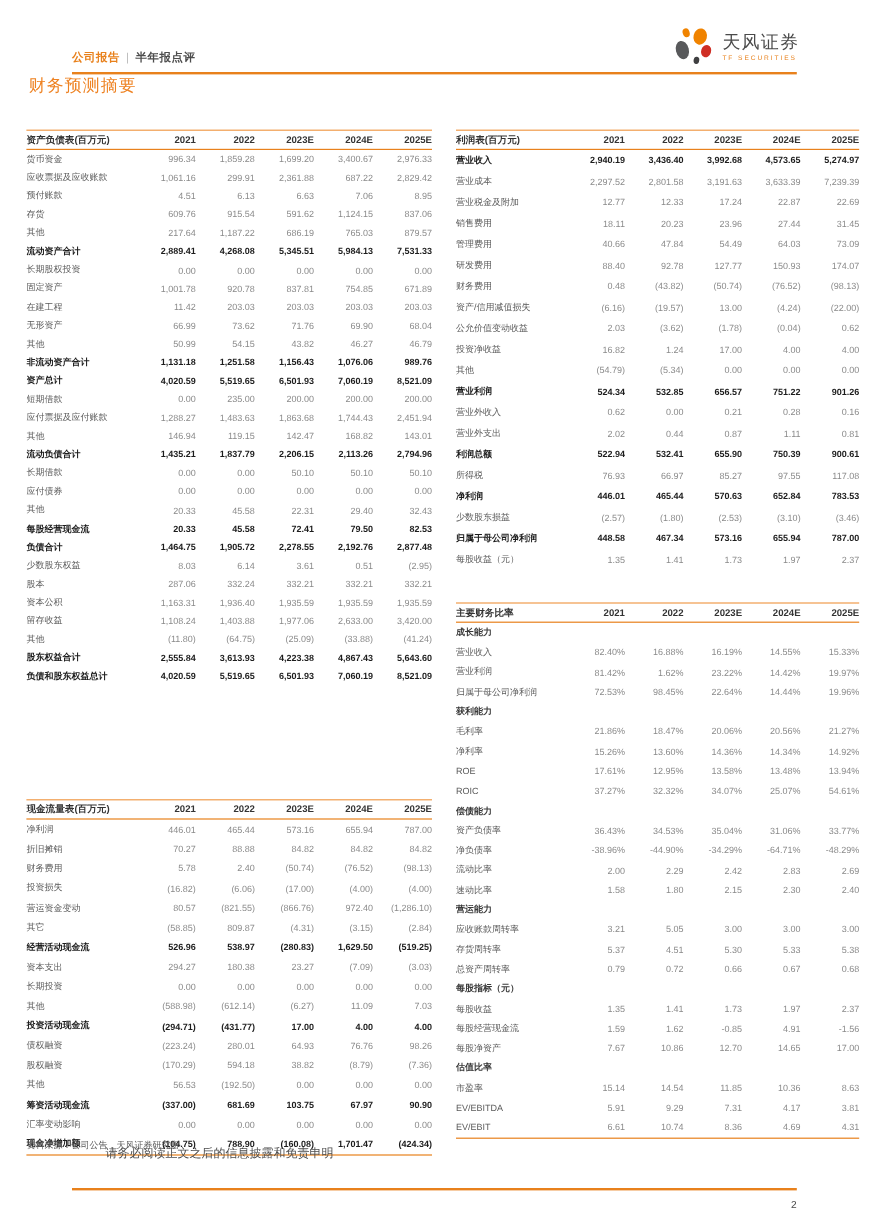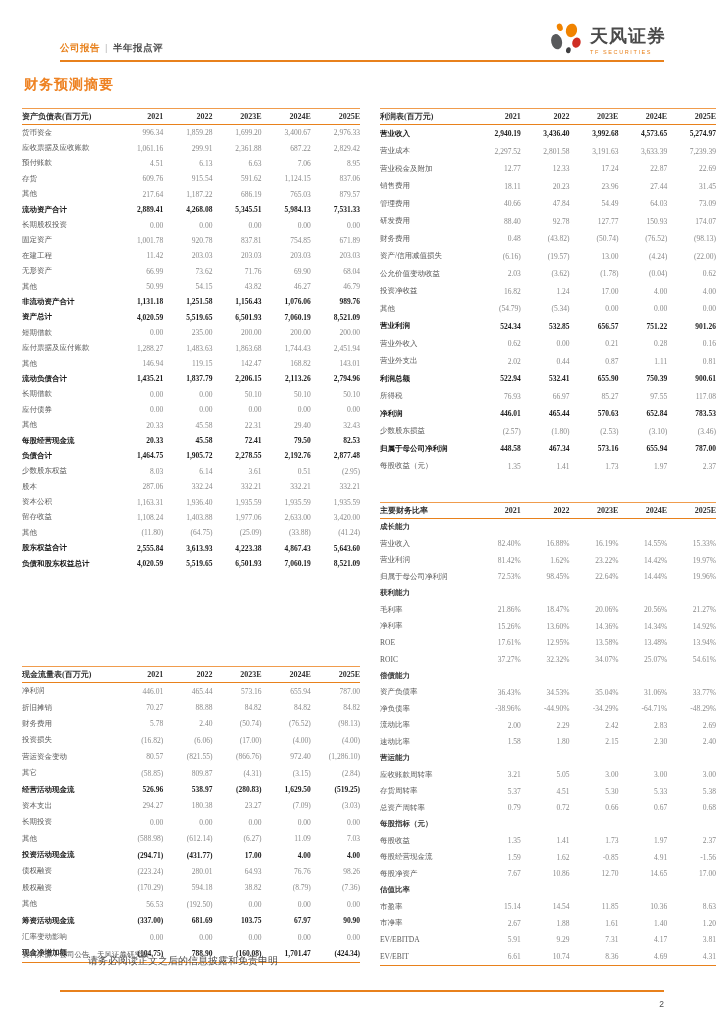--- a/index.html
+++ b/index.html
@@ -9,26 +9,26 @@
     position:relative; width:724px; height:1024px; background:#fff; overflow:hidden;
   }
   
   .topbar-text { position:absolute; left:60px; top:42px; font-size:9.5px; letter-spacing:.5px; }
   .topbar-text .cat { color:#e8811c; font-weight:bold; }
   .topbar-text .sep { color:#bbbbbb; margin:0 5px; }
   .topbar-text .sub { color:#4d4d4d; font-weight:bold; }
   .top-rule { position:absolute; left:60px; top:60px; width:604px; height:2px; background:#e8811c; }
   .logo { position:absolute; right:58px; top:22px; display:flex; align-items:center; gap:5px; }
   .logo-mark { width:36px; height:34px; }
-  .logo-text .brand { font-size:18px; font-weight:bold; color:#4a4a4a; letter-spacing:1px; }
+  .logo-text .brand { font-size:15px; font-weight:normal; color:#4a4a4a; letter-spacing:1px; }
   .logo-text .brand-sub { font-size:5.5px; color:#e8811c; letter-spacing:1.6px; margin-top:1px; }
   
-  .page-title { position:absolute; left:24px; top:76px; font-size:14px; font-weight:bold; color:#ee8222; letter-spacing:1px; }
+  .page-title { position:absolute; left:24px; top:63px; font-size:14px; font-weight:normal; color:#ee8222; letter-spacing:1px; }
   
-  .tbl { position:absolute; font-size:7.5px; color:#8a8a8a;font-family:Liberation Serif, serif; }
+  .tbl { position:absolute; font-size:7.5px; color:#8a8a8a; }
   .tbl .trow { display:flex; align-items:center; }
   .tbl .thead { font-weight:bold; color:#333333; font-size:8px;
                 border-top:1.5px solid #f09c4d; border-bottom:1px solid #e8811c; }
   .tbl .tlabel { flex:0 0 92px; text-align:left; color:#5a5a5a; white-space:nowrap; overflow:hidden; }
   .tbl .thead .tlabel { color:#333333; }
   .tbl .tcell { flex:1; text-align:right; white-space:nowrap; }
   .tbl .trow.bold { font-weight:bold; color:#1c1c1c; }
   .tbl .trow.bold .tlabel { color:#1c1c1c; }
   .tbl .trow.section { font-weight:bold; }
   .tbl .trow.section .tlabel { color:#3a3a3a; flex:1; }
@@ -651,28 +651,20 @@
       </div>
       <div class="trow">
         <div class="tlabel">市盈率</div>
         <div class="tcell">15.14</div>
         <div class="tcell">14.54</div>
         <div class="tcell">11.85</div>
         <div class="tcell">10.36</div>
         <div class="tcell">8.63</div>
       </div>
       <div class="trow">
-        <div class="tlabel">市净率</div>
-        <div class="tcell">2.67</div>
-        <div class="tcell">1.88</div>
-        <div class="tcell">1.61</div>
-        <div class="tcell">1.40</div>
-        <div class="tcell">1.20</div>
-      </div>
-      <div class="trow">
         <div class="tlabel">EV/EBITDA</div>
         <div class="tcell">5.91</div>
         <div class="tcell">9.29</div>
         <div class="tcell">7.31</div>
         <div class="tcell">4.17</div>
         <div class="tcell">3.81</div>
       </div>
       <div class="trow">
         <div class="tlabel">EV/EBIT</div>
         <div class="tcell">6.61</div>

